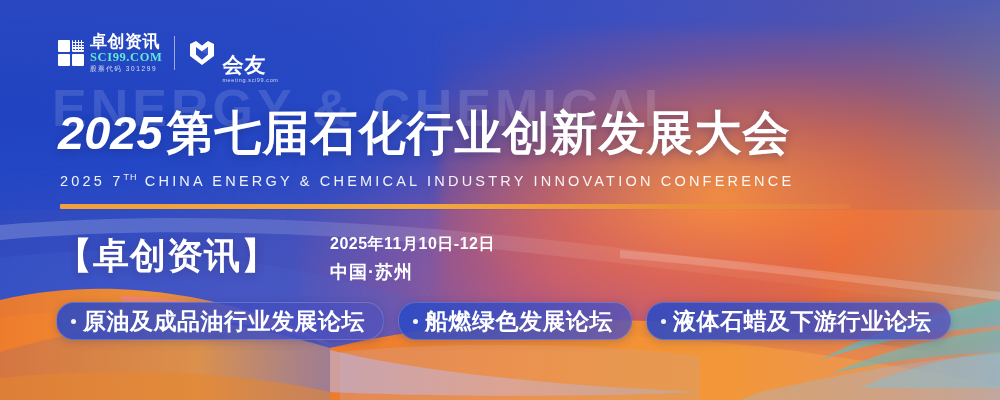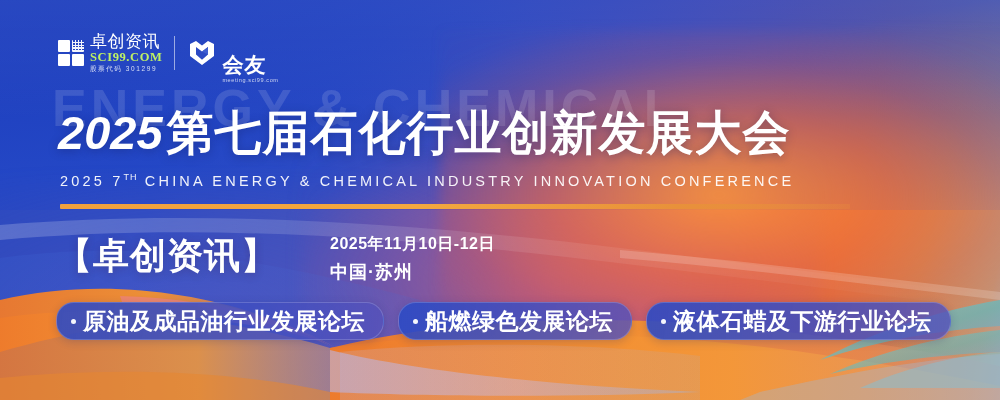--- a/index.html
+++ b/index.html
@@ -117,26 +117,26 @@
     background:
       repeating-linear-gradient(0deg, #fff 0 1.5px, transparent 1.5px 3px),
       repeating-linear-gradient(90deg, #fff 0 1.5px, transparent 1.5px 3px);
     background-color: transparent;
     opacity: 0.95;
   }
   .logo-sci-text { display: flex; flex-direction: column; line-height: 1; }
   .sci-cn {
     color: #fff;
     font-size: 17px;
-    font-weight: normal;
+    font-weight: bold;
     letter-spacing: 0.5px;
     white-space: nowrap;
   }
   .sci-en {
-    color: #bef264;
+    color: #5eead4;
     font-family: "Liberation Serif", "DejaVu Serif", serif;
     font-size: 12.5px;
     font-weight: bold;
     letter-spacing: 0.6px;
     margin-top: 1px;
     white-space: nowrap;
   }
   .sci-code {
     color: rgba(255,255,255,0.82);
     font-size: 6.5px;

